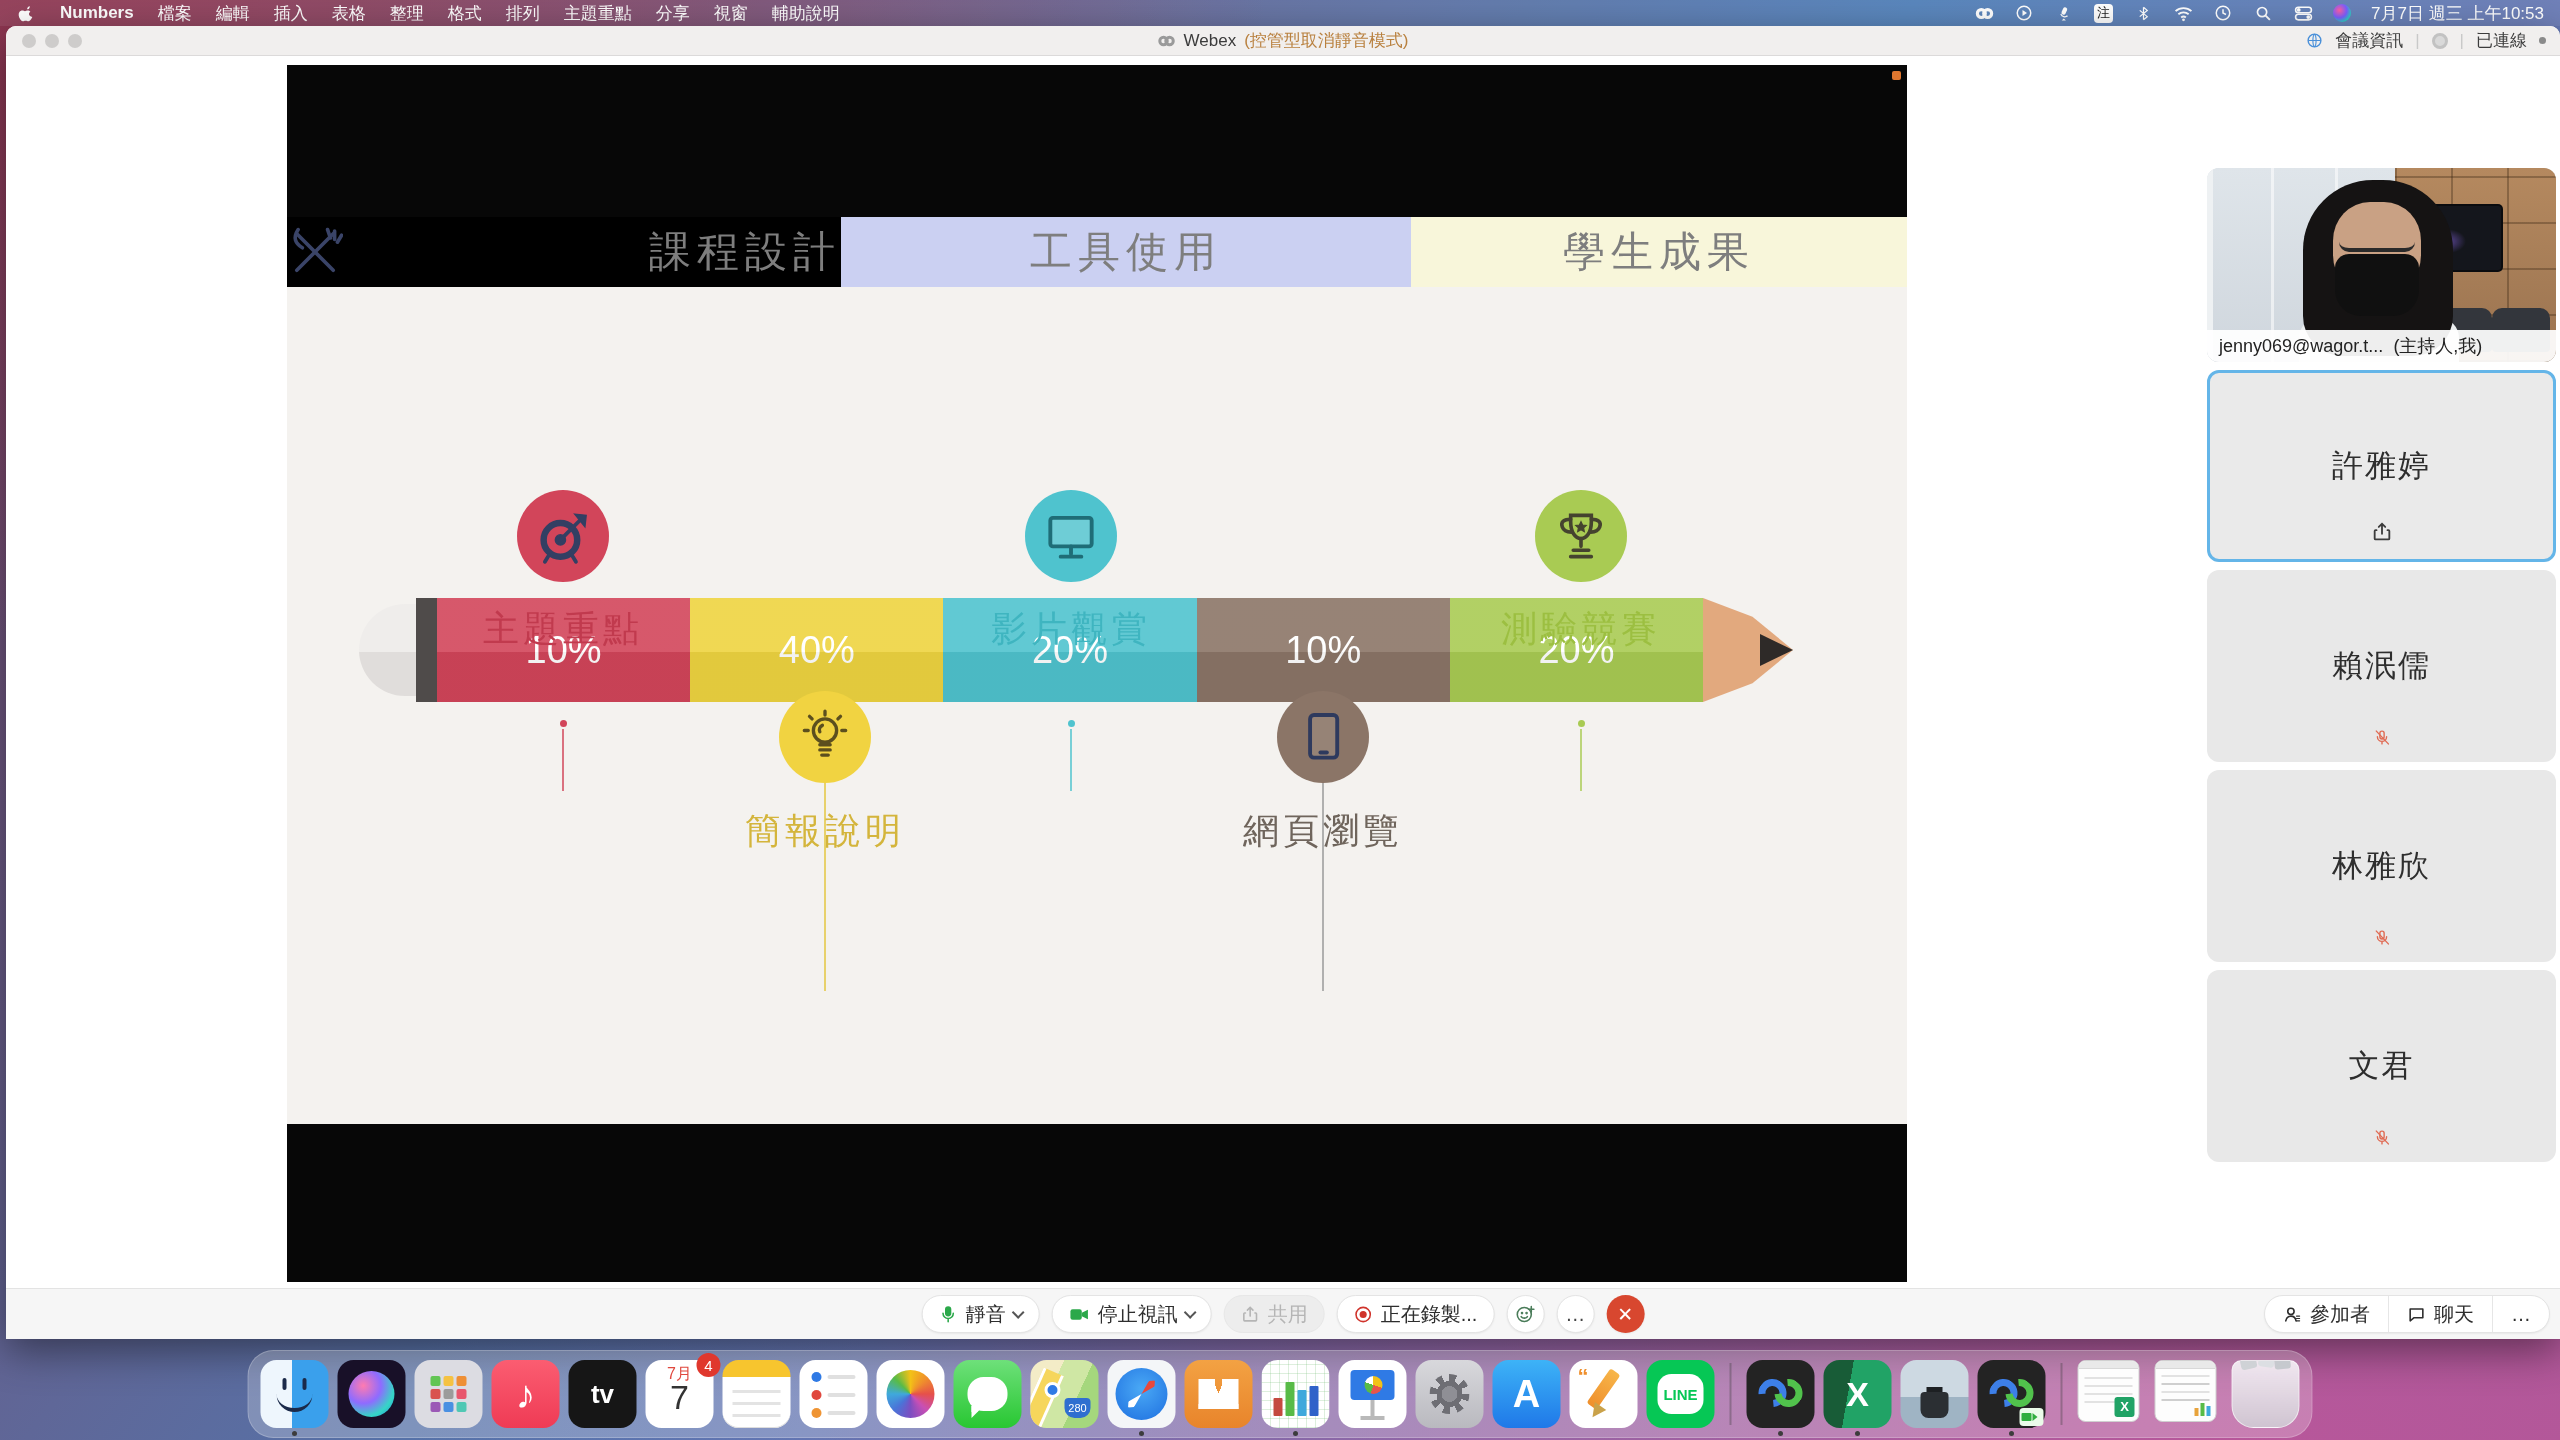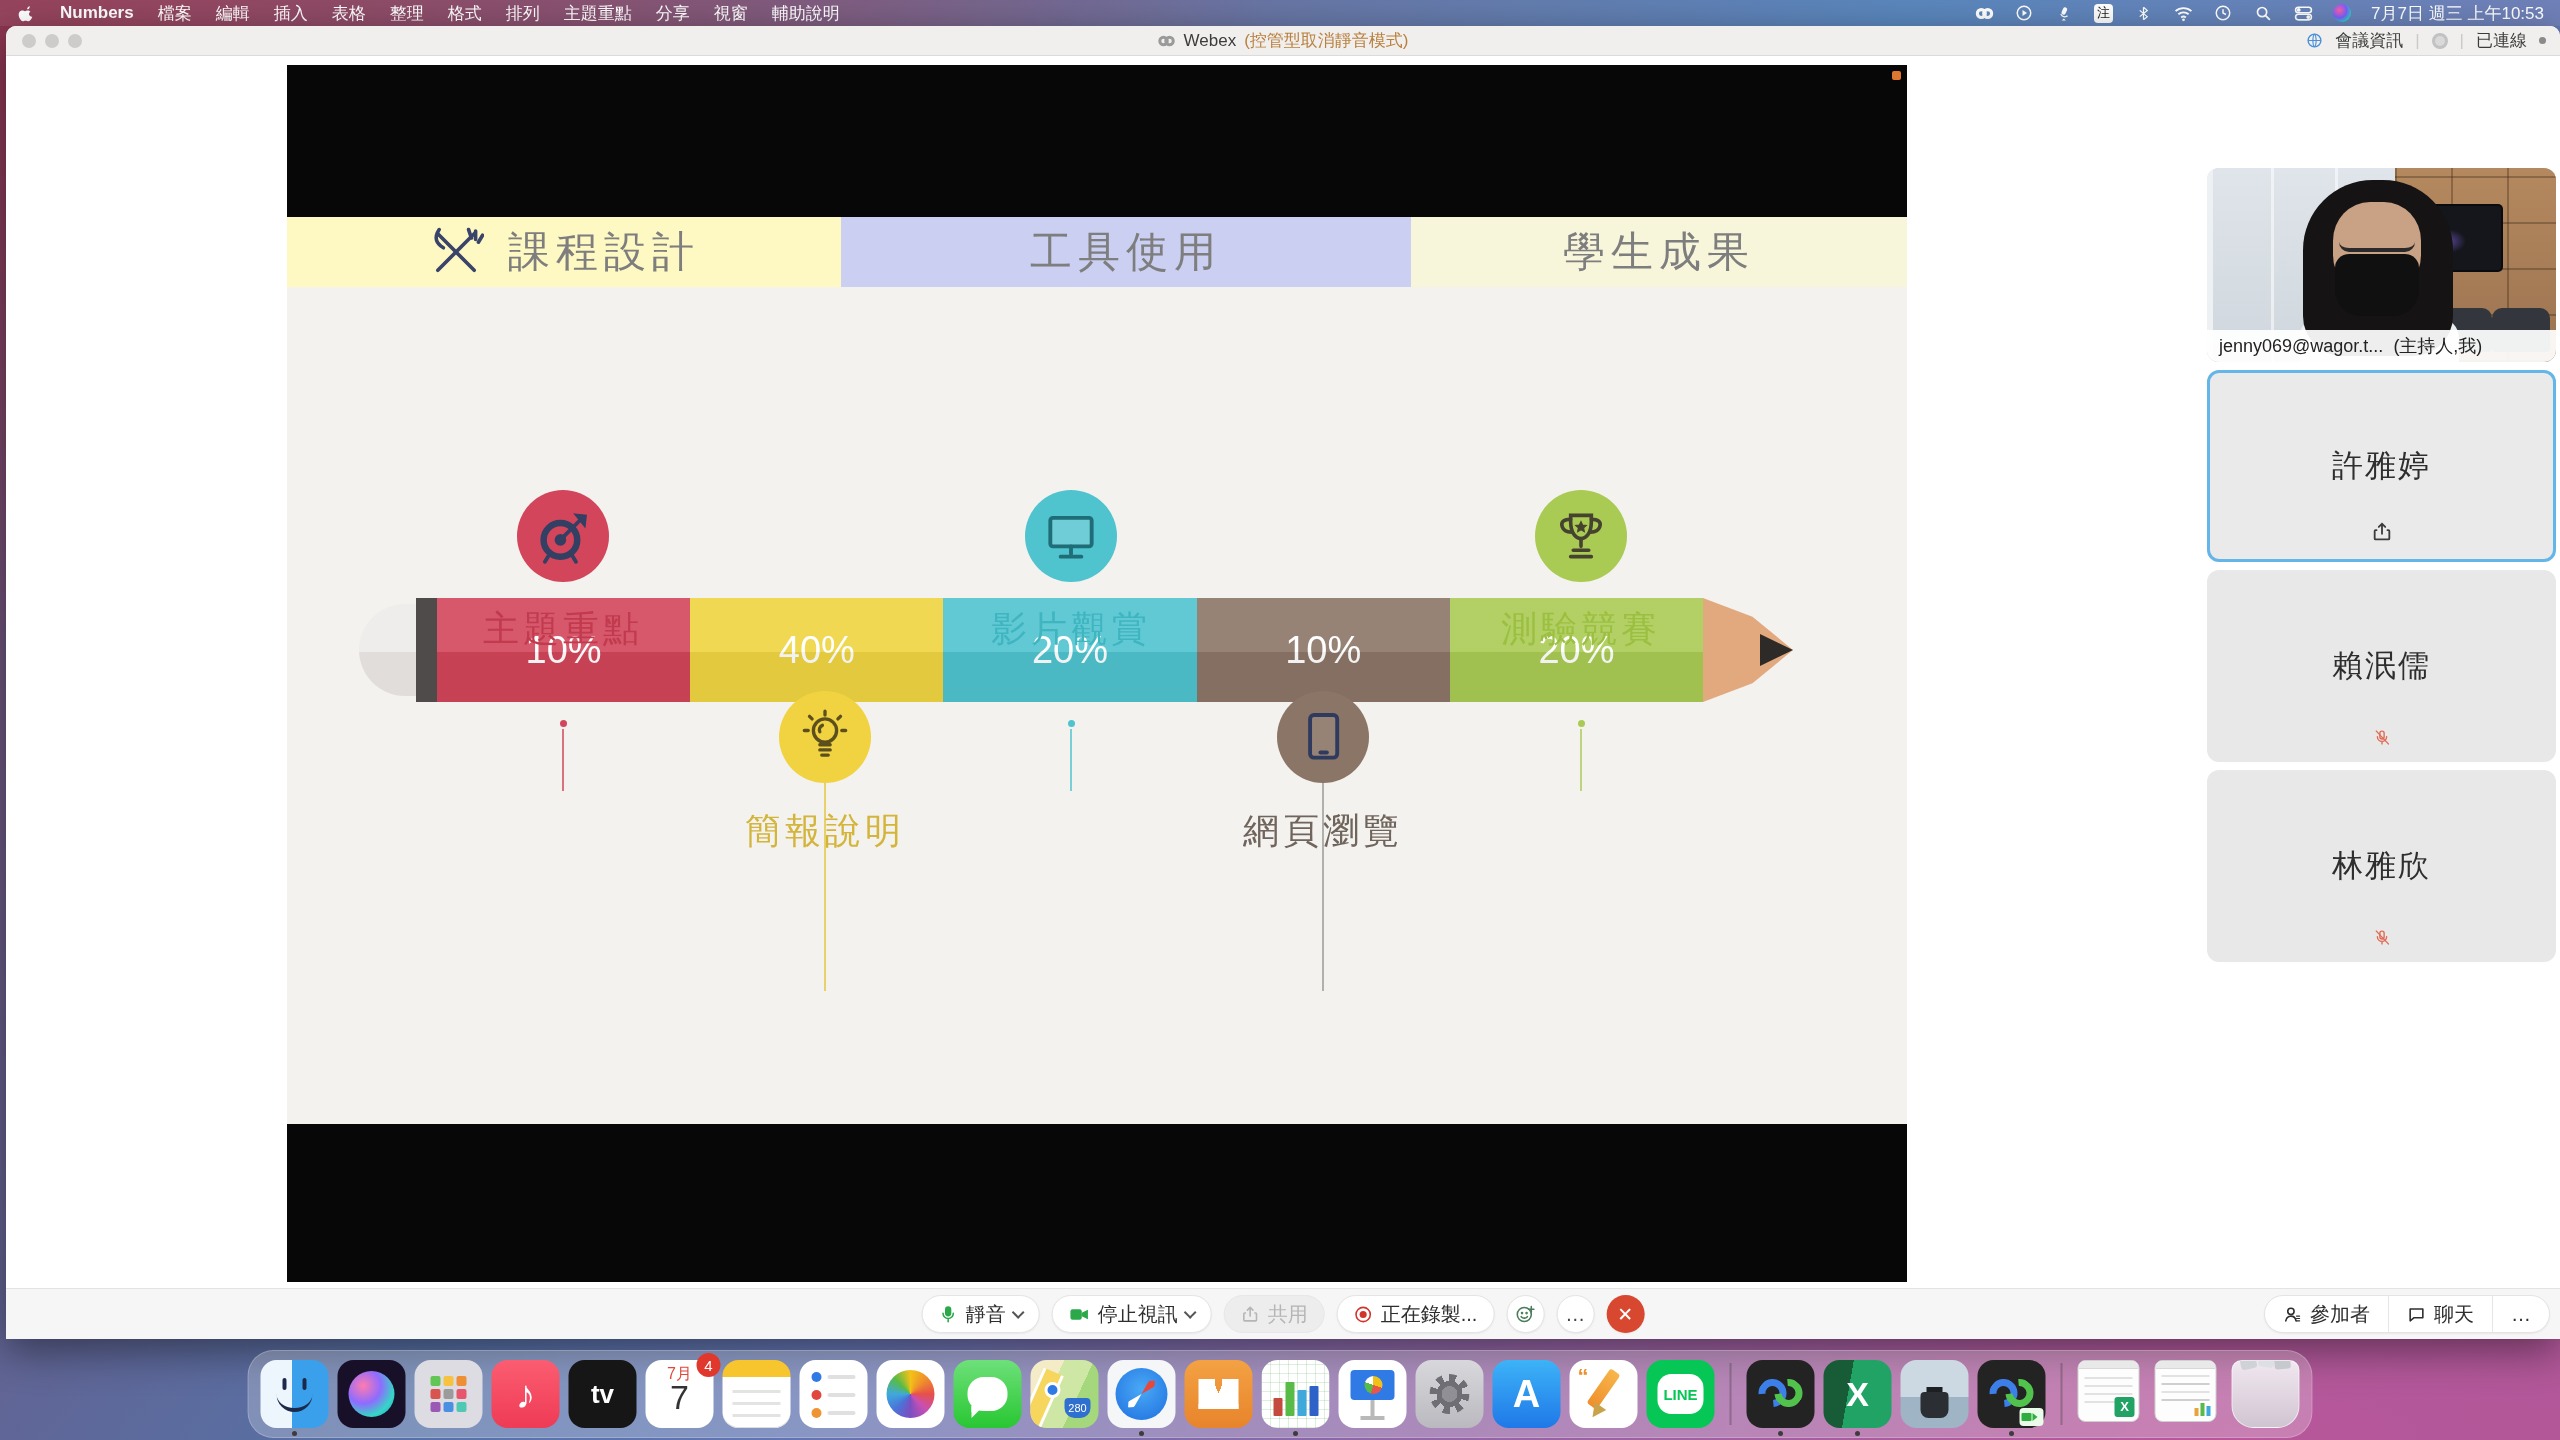--- a/index.html
+++ b/index.html
@@ -371,21 +371,21 @@
       <span>已連線</span>
       <span class="conn-dot"></span>
     </span>
   </div>
 
   <div id="slide">
     <div class="bar-black-top"></div>
     <div class="slide-dot"></div>
 
     <div id="tabs">
-      <div class="tab tab1" style="background-color: #fef9c3;">
+      <div class="tab tab1" style="background-color: #000000; justify-content: space-between;">
         <span class="utensils">
           <svg viewBox="0 0 40 40">
               <g stroke="#3a4468" stroke-width="2.6" fill="none" stroke-linecap="round">
             <path d="M7 7 L33 33"></path>
                 <path d="M33 7 L7 33"></path>
             <path d="M29 4l2 6M34 5v6M39 8l-3 5"></path>
             <path d="M8 4c-4 6-2 10 3 13"></path>
               </g>
             </svg>
         </span>
@@ -553,20 +553,32 @@
         <svg viewBox="0 0 24 24" width="17" height="17">
             <g stroke="#e06c55" stroke-width="2" fill="none" stroke-linecap="round">
               <rect x="9" y="3" width="6" height="11" rx="3"></rect>
               <path d="M5.5 11a6.5 6.5 0 0 0 13 0M12 17.5V21"></path>
               <path d="M4 3l17 18"></path>
             </g>
           </svg>
       </span>
     </div>
 
+    <div class="ptile">
+      <span class="pname">文君</span>
+      <span class="pstatus">
+        <svg viewBox="0 0 24 24" width="17" height="17">
+            <g stroke="#e06c55" stroke-width="2" fill="none" stroke-linecap="round">
+              <rect x="9" y="3" width="6" height="11" rx="3"></rect>
+              <path d="M5.5 11a6.5 6.5 0 0 0 13 0M12 17.5V21"></path>
+              <path d="M4 3l17 18"></path>
+            </g>
+          </svg>
+      </span>
+    </div>
   </div>
 
   <div id="controlbar">
     <div class="ctr-center">
       <div class="pill">
         <svg viewBox="0 0 24 24" width="19" height="19">
             <g stroke="#2ba84a" stroke-width="2" fill="#2ba84a" stroke-linecap="round">
               <rect x="9" y="2.5" width="6" height="11" rx="3"></rect>
               <path d="M5.5 10.5a6.5 6.5 0 0 0 13 0M12 17v4" fill="none"></path>
             </g>

